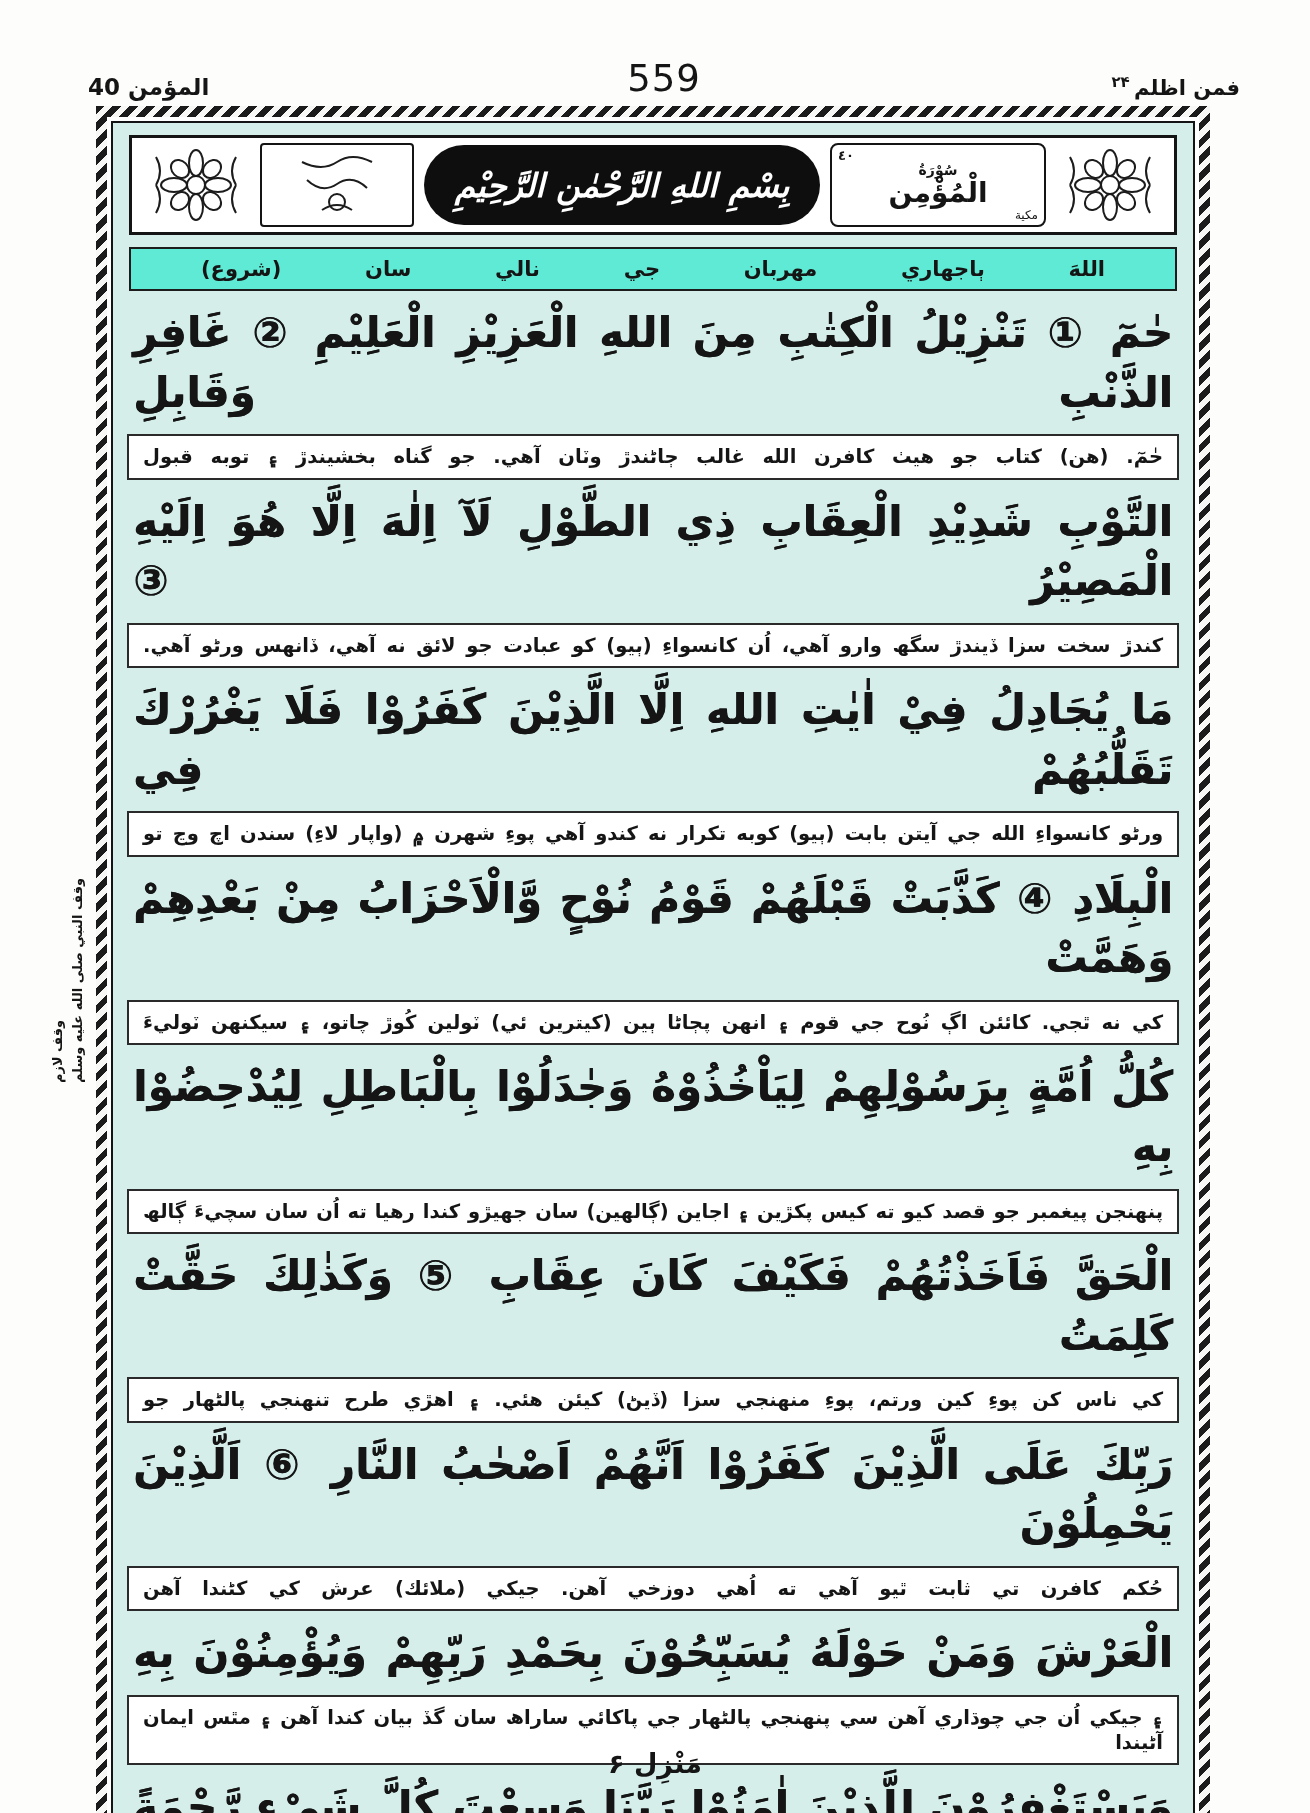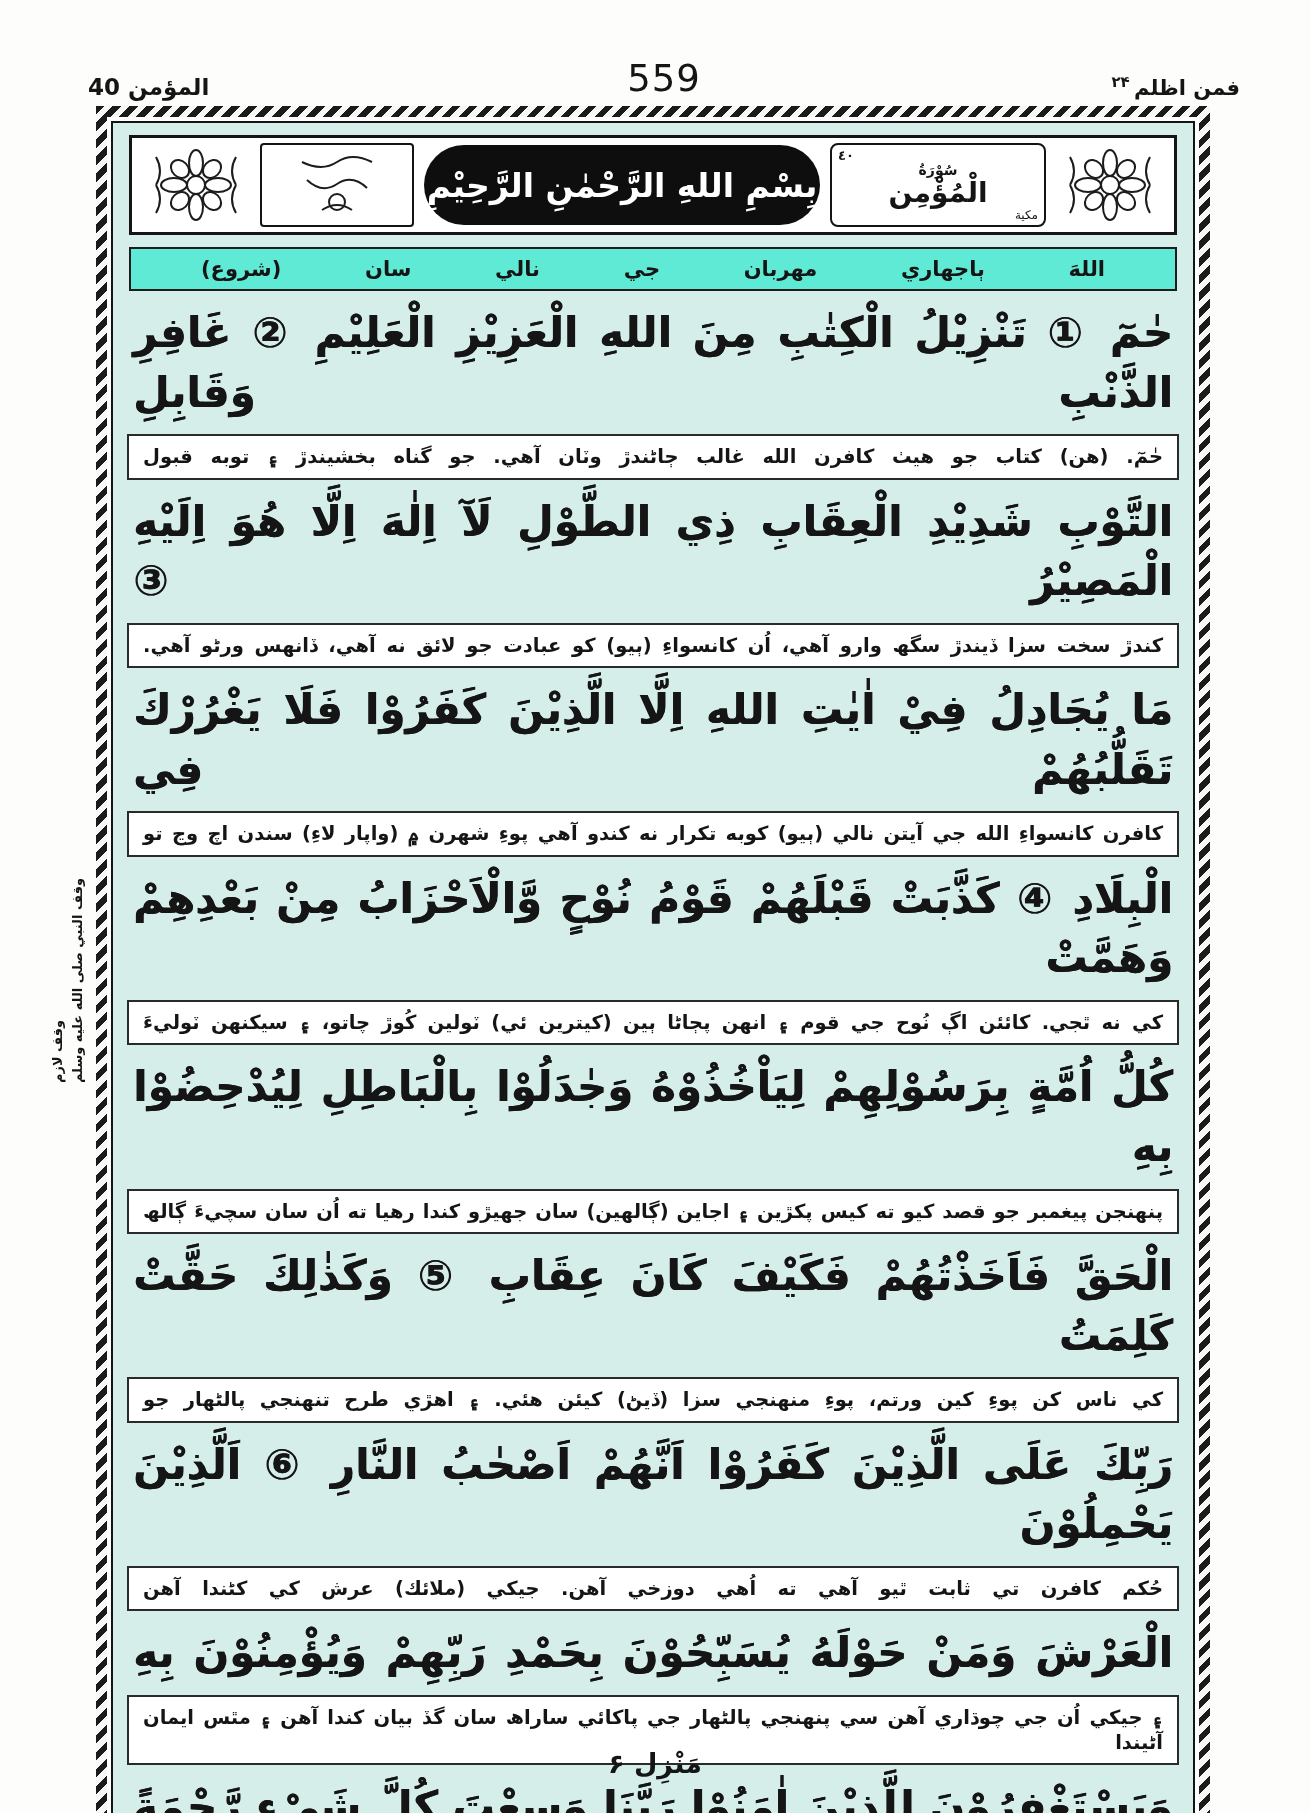--- a/index.html
+++ b/index.html
@@ -36,21 +36,21 @@
     height:100px;margin:2px 2px 12px;padding:5px 10px;box-sizing:border-box;
   }
   .floral{width:108px;display:flex;align-items:center;justify-content:center;}
   .ornament-panel{
     width:150px;border:2.5px solid #141414;border-radius:4px;
     display:flex;align-items:center;justify-content:center;background:#fff;
   }
   .bismillah{
     flex:1;background:#0e0e0e;color:#ffffff;border-radius:46px;
     display:flex;align-items:center;justify-content:center;
-    font-size:33px;font-weight:bold;direction:rtl;margin:2px 0;
+    font-size:33px;font-weight:bold;direction:rtl;margin:2px 0;font-style:italic;
   }
   .surah-panel{
     width:212px;border:2.5px solid #141414;border-radius:8px;position:relative;
     display:flex;flex-direction:column;align-items:center;justify-content:center;
     background:#fff;direction:rtl;
   }
   .surah-word{font-size:14px;font-weight:bold;}
   .surah-name{font-size:28px;font-weight:bold;line-height:1.1;}
   .surah-num{position:absolute;top:3px;left:6px;font-size:13px;font-weight:bold;}
   .surah-origin{position:absolute;bottom:3px;right:6px;font-size:12px;}
@@ -153,21 +153,21 @@
       </div>
 
       <div class="intro">اللهَ ٻاجھاري مهربان جي نالي سان (شروع)</div>
 
       <div class="rows">
         <div class="ayah">حٰمٓ ① تَنْزِيْلُ الْكِتٰبِ مِنَ اللهِ الْعَزِيْزِ الْعَلِيْمِ ② غَافِرِ الذَّنْبِ وَقَابِلِ</div>
         <div class="trans">حٰمٓ. (هن) كتاب جو هيٺ كافرن الله غالب ڄاڻندڙ وٽان آهي. جو گناه بخشيندڙ ۽ توبه قبول</div>
         <div class="ayah">التَّوْبِ شَدِيْدِ الْعِقَابِ ذِي الطَّوْلِ لَآ اِلٰهَ اِلَّا هُوَ اِلَيْهِ الْمَصِيْرُ ③</div>
         <div class="trans">كندڙ سخت سزا ڏيندڙ سگھ وارو آهي، اُن كانسواءِ (ٻيو) كو عبادت جو لائق نه آهي، ڏانهس ورڻو آهي.</div>
         <div class="ayah">مَا يُجَادِلُ فِيْ اٰيٰتِ اللهِ اِلَّا الَّذِيْنَ كَفَرُوْا فَلَا يَغْرُرْكَ تَقَلُّبُهُمْ فِي</div>
-        <div class="trans">كافرن كانسواءِ الله جي آيتن نالي (ٻيو) كوبه تكرار نه كندو آهي پوءِ شهرن ۾ (واپار لاءِ) سندن اچ وڃ تو</div>
+        <div class="trans">ورڻو كانسواءِ الله جي آيتن بابت (ٻيو) كوبه تكرار نه كندو آهي پوءِ شهرن ۾ (واپار لاءِ) سندن اچ وڃ تو</div>
         <div class="ayah">الْبِلَادِ ④ كَذَّبَتْ قَبْلَهُمْ قَوْمُ نُوْحٍ وَّالْاَحْزَابُ مِنْ بَعْدِهِمْ وَهَمَّتْ</div>
         <div class="trans">كي نه ٿجي. كائئن اڳ نُوح جي قوم ۽ انهن پڄاڻا ٻين (كيترين ئي) ٽولين كُوڙ چاتو، ۽ سيكنهن ٽوليءَ</div>
         <div class="ayah">كُلُّ اُمَّةٍ بِرَسُوْلِهِمْ لِيَاْخُذُوْهُ وَجٰدَلُوْا بِالْبَاطِلِ لِيُدْحِضُوْا بِهِ</div>
         <div class="trans">پنهنجن پيغمبر جو قصد كيو ته كيس پكڙين ۽ اجاين (ڳالهين) سان جهيڙو كندا رهيا ته اُن سان سچيءَ ڳالھ</div>
         <div class="ayah">الْحَقَّ فَاَخَذْتُهُمْ فَكَيْفَ كَانَ عِقَابِ ⑤ وَكَذٰلِكَ حَقَّتْ كَلِمَتُ</div>
         <div class="trans">كي ناس كن پوءِ كين ورتم، پوءِ منهنجي سزا (ڏيڻ) كيئن هئي. ۽ اهڙي طرح تنهنجي پالڻهار جو</div>
         <div class="ayah">رَبِّكَ عَلَى الَّذِيْنَ كَفَرُوْا اَنَّهُمْ اَصْحٰبُ النَّارِ ⑥ اَلَّذِيْنَ يَحْمِلُوْنَ</div>
         <div class="trans">حُكم كافرن تي ثابت ٿيو آهي ته اُهي دوزخي آهن. جيكي (ملائك) عرش كي كڻندا آهن</div>
         <div class="ayah">الْعَرْشَ وَمَنْ حَوْلَهُ يُسَبِّحُوْنَ بِحَمْدِ رَبِّهِمْ وَيُؤْمِنُوْنَ بِهِ</div>
         <div class="trans">۽ جيكي اُن جي چوڌاري آهن سي پنهنجي پالڻهار جي پاكائي ساراھ سان گڏ بيان كندا آهن ۽ مٿس ايمان آڻيندا</div>

